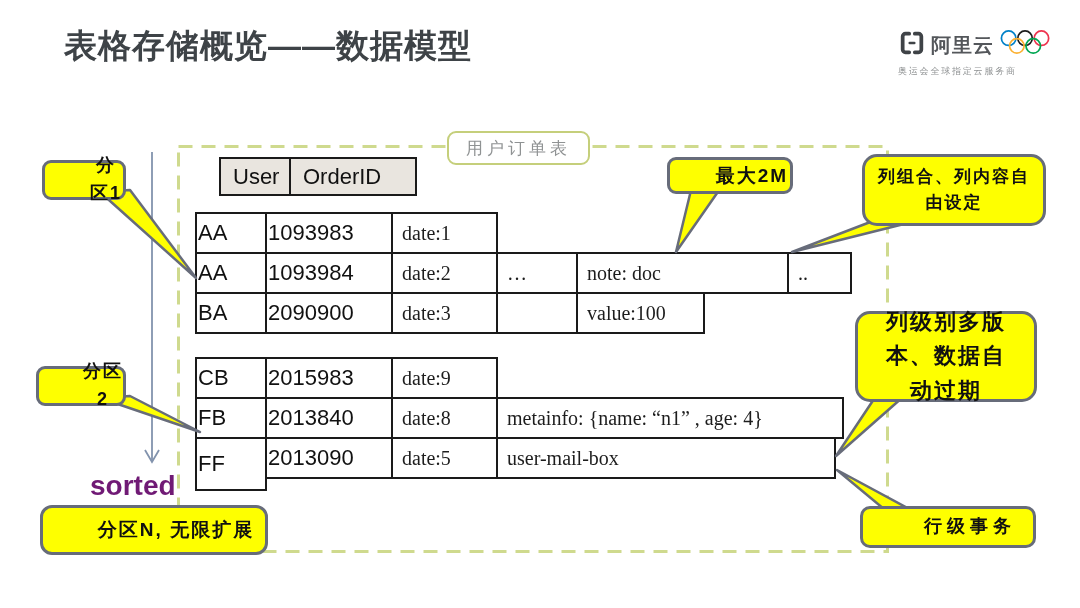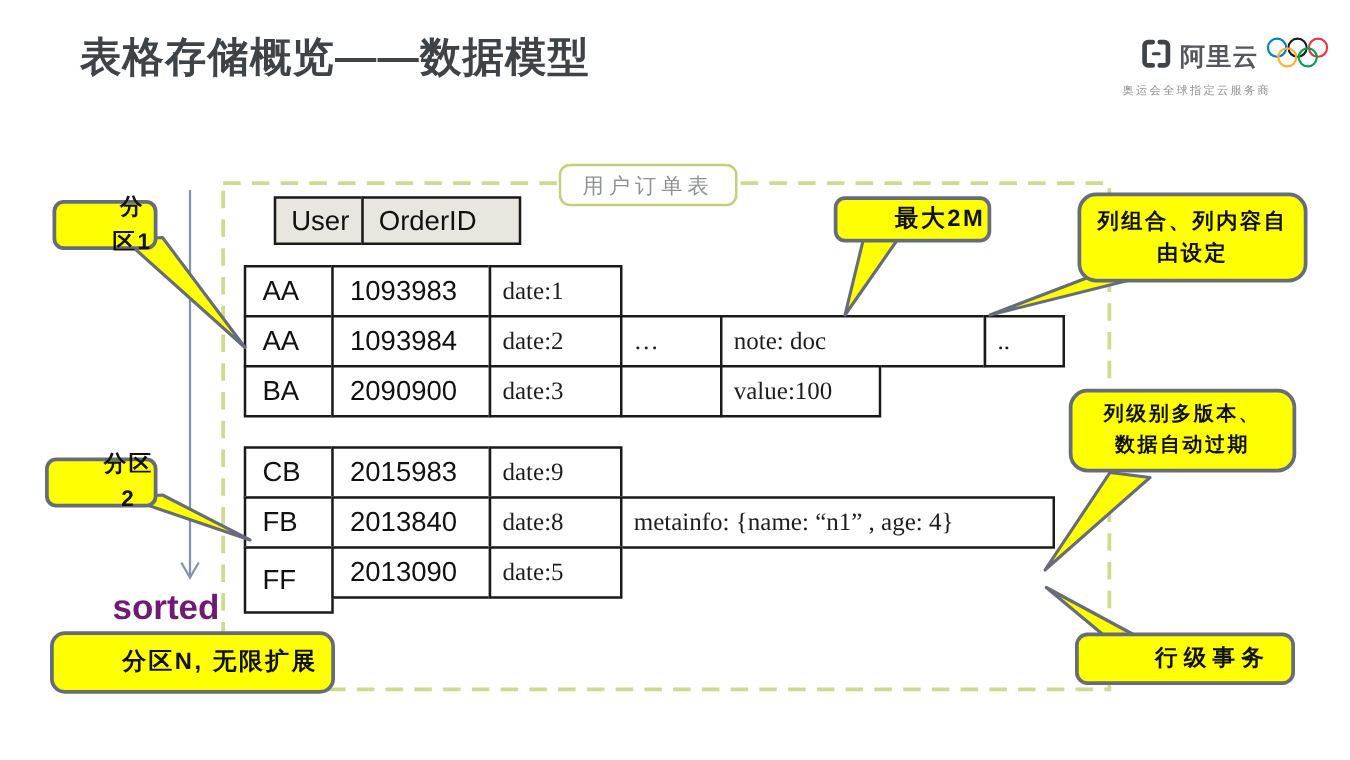--- a/index.html
+++ b/index.html
@@ -3,35 +3,35 @@
 <meta charset="utf-8">
 <style>
   html,body{margin:0;padding:0;background:#fff;}
   .slide{position:relative;width:1080px;height:608px;background:#ffffff;overflow:hidden;
          font-family:"Liberation Sans",sans-serif;}
 
   
   .title{position:absolute;left:64px;top:24px;font-size:33px;font-weight:bold;
          color:#3E4347;letter-spacing:1px;}
   .logo{position:absolute;left:898px;top:28px;width:168px;}
-  .logo-row{display:flex;align-items:center;gap:5px;justify-content:flex-end;}
+  .logo-row{display:flex;align-items:center;gap:5px;}
   .brand{font-size:20px;font-weight:bold;color:#54575B;letter-spacing:1px;}
   .tagline{margin-top:3px;font-size:9px;color:#8F9293;letter-spacing:1.8px;white-space:nowrap;}
 
   
   .table-label{position:absolute;left:447px;top:131px;width:139px;height:30px;
          background:#fff;border:2.5px solid #C5CF7B;border-radius:9px;
          display:flex;align-items:center;justify-content:center;
          font-family:"Liberation Serif",serif;font-size:17px;color:#8F9293;letter-spacing:4px;}
 
   
   .c{position:absolute;box-sizing:border-box;background:#fff;border:2px solid #1a1a1a;
      display:flex;align-items:center;}
   .head{background:#E9E5DF;border-width:2.5px;font-size:22px;color:#111;padding-left:12px;margin-left:24px;}
-  .sans{font-size:22px;color:#111;padding-left:13px;}
+  .sans{font-size:22px;color:#111;padding-left:1px;}
   .serif{font-family:"Liberation Serif",serif;font-size:20px;color:#1d1d1d;padding-left:9px;}
 
   
   .overlay{position:absolute;left:0;top:0;width:1080px;height:608px;pointer-events:none;}
 
   
   .bubble{position:absolute;box-sizing:border-box;background:#FEFF00;border:3px solid #676C7A;
           display:flex;align-items:center;justify-content:center;text-align:center;
           font-weight:bold;color:#111;font-size:18px;letter-spacing:2px;line-height:1.55;padding-left:44px;}
   .sorted{position:absolute;left:90px;top:470px;font-size:28px;color:#701a75;font-weight:bold;}
@@ -91,20 +91,21 @@
   <div class="c serif" style="left:391px;top:357px;width:107px;height:42px">date:9</div>
 
   <div class="c sans" style="left:195px;top:397px;width:72px;height:42px">FB</div>
   <div class="c sans" style="left:265px;top:397px;width:128px;height:42px">2013840</div>
   <div class="c serif" style="left:391px;top:397px;width:107px;height:42px">date:8</div>
   <div class="c serif" style="left:496px;top:397px;width:348px;height:42px">metainfo: {name: “n1” , age: 4}</div>
 
   <div class="c sans" style="left:195px;top:437px;width:72px;height:54px">FF</div>
   <div class="c sans" style="left:265px;top:437px;width:128px;height:42px">2013090</div>
   <div class="c serif" style="left:391px;top:437px;width:107px;height:42px">date:5</div>
+  <div class="c serif" style="left:496px;top:437px;width:340px;height:42px">user-mail-box</div>
 
   <svg class="overlay" viewBox="0 0 1080 608">
     <rect x="178.5" y="146.5" width="709" height="405" fill="none" stroke="#CFDA8E" stroke-width="3" stroke-dasharray="14 9"></rect>
     <line x1="152" y1="152" x2="152" y2="460" stroke="#8293AD" stroke-width="1.8"></line>
     <polyline points="145,450 152,462 159,450" fill="none" stroke="#8293AD" stroke-width="1.8"></polyline>
     <g fill="#FEFF00" stroke="#676C7A" stroke-width="2.5" stroke-linejoin="round">
       <polygon points="100,192 130,190 196,278"></polygon>
       <polygon points="100,398 130,396 200,432"></polygon>
       <polygon points="692,186 722,186 676,252"></polygon>
       <polygon points="886,216 920,220 792,252"></polygon>
@@ -114,17 +115,17 @@
   </svg>
 
   <div class="table-label">用户订单表</div>
 
   <div class="sorted">sorted</div>
 
   <div class="bubble" style="left:42px;top:160px;width:84px;height:40px;border-radius:9px">分区1</div>
   <div class="bubble" style="left:36px;top:366px;width:90px;height:40px;border-radius:9px">分区2</div>
   <div class="bubble" style="left:667px;top:157px;width:126px;height:37px;border-radius:9px;font-size:19px">最大2M</div>
   <div class="bubble" style="left:862px;top:154px;width:184px;height:72px;border-radius:15px;padding:0 12px;font-size:17px">列组合、列内容自由设定</div>
-  <div class="bubble" style="left:855px;top:311px;width:182px;height:67px;border-radius:15px;padding:0 25px;font-size:16px">列级别多版本、数据自动过期</div>
+  <div class="bubble" style="left:855px;top:311px;width:182px;height:91px;border-radius:15px;padding:0 25px;font-size:22px">列级别多版本、数据自动过期</div>
   <div class="bubble" style="left:860px;top:506px;width:176px;height:42px;border-radius:10px;letter-spacing:5px">行级事务</div>
   <div class="bubble" style="left:40px;top:505px;width:228px;height:50px;border-radius:12px;font-size:19px">分区N, 无限扩展</div>
 
 </div>
 
 </body></html>

